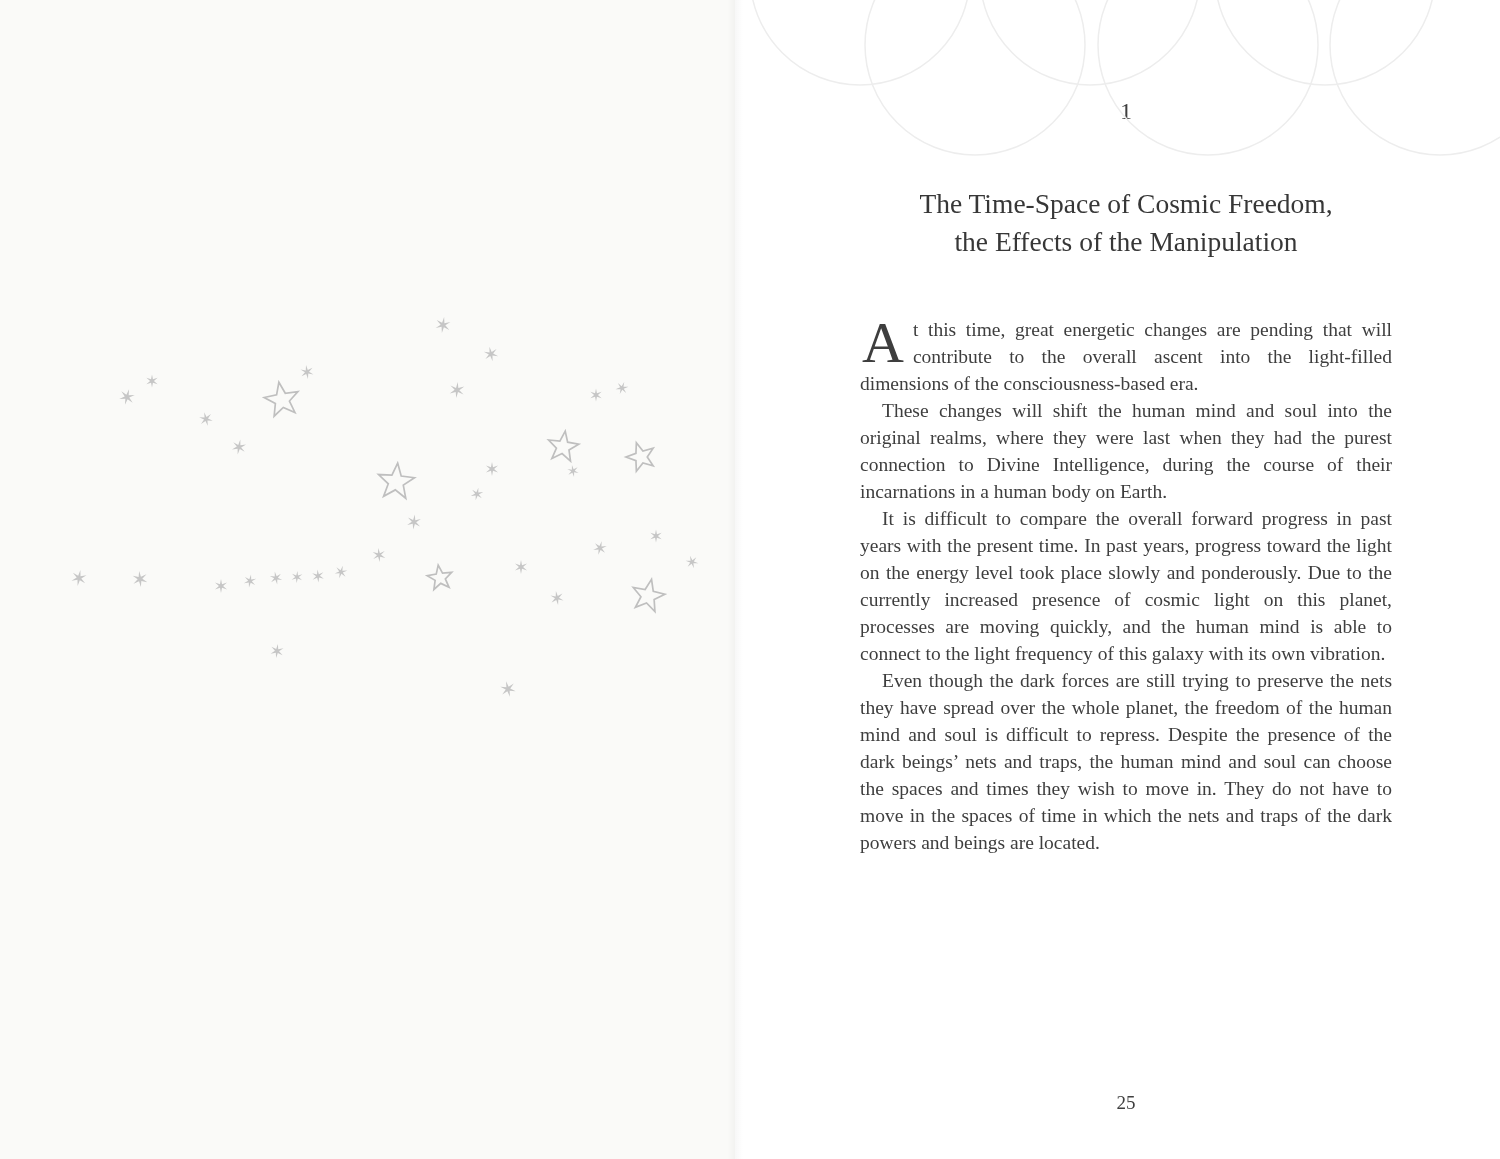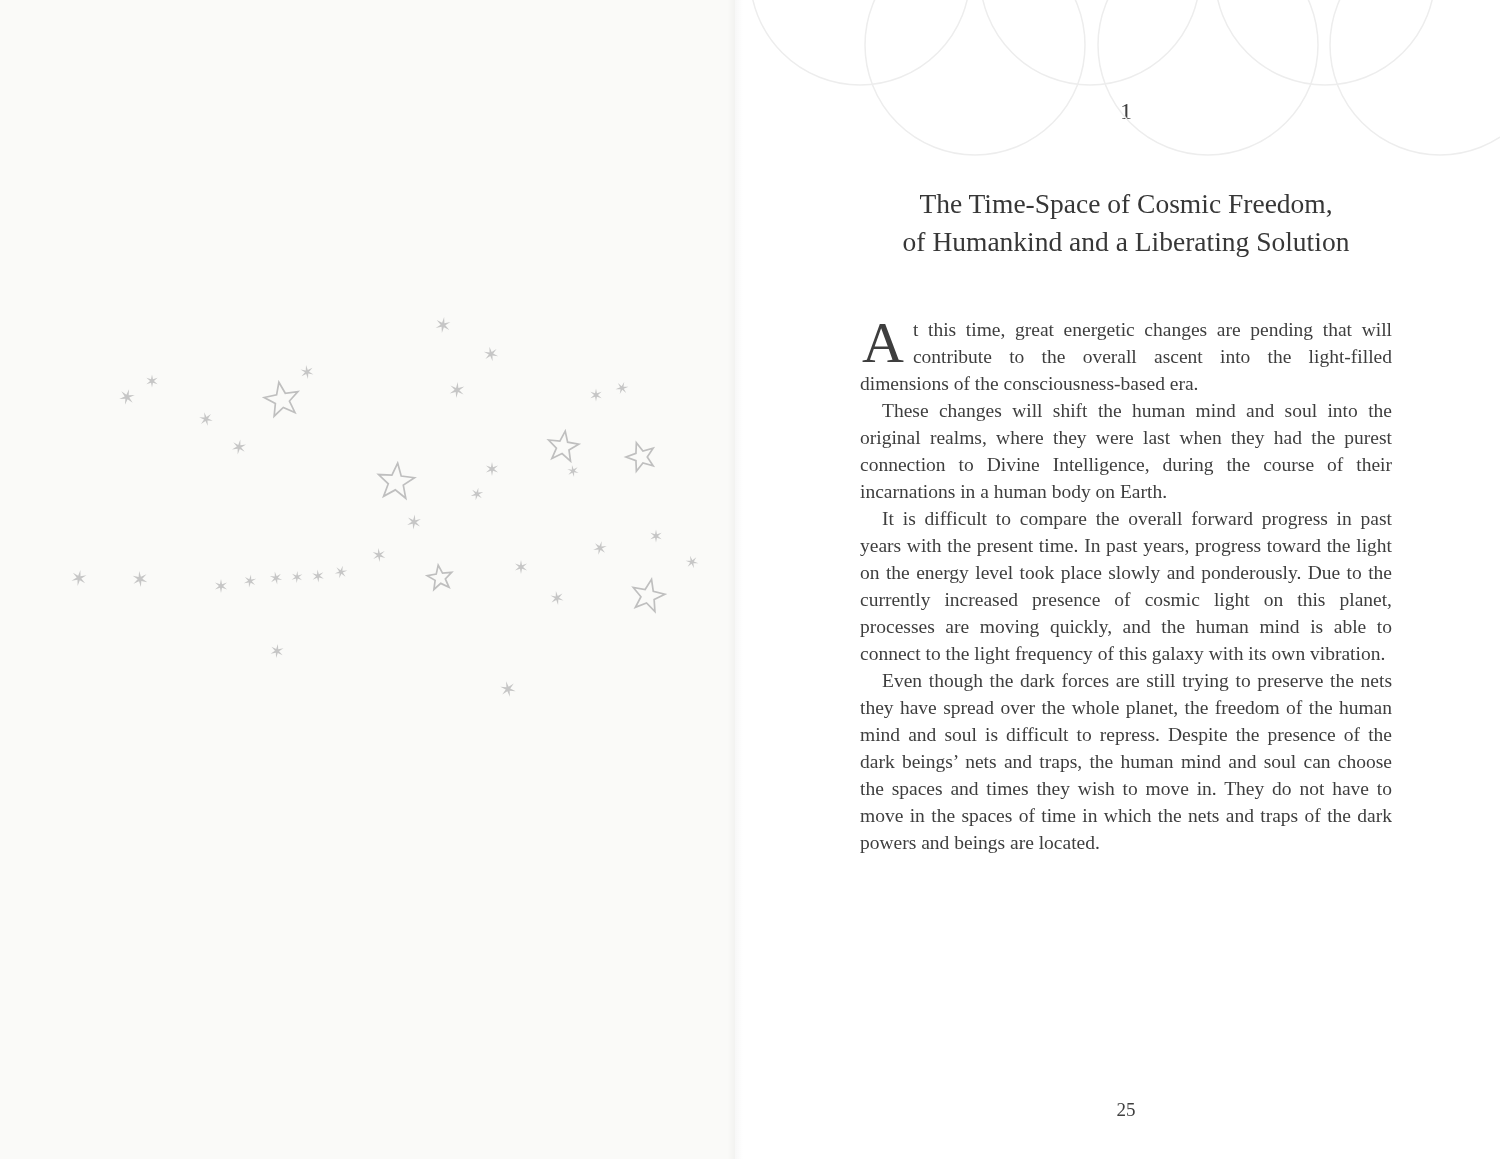--- a/index.html
+++ b/index.html
@@ -39,21 +39,21 @@
     margin: 55px 0 0 125px; width: 532px;
     font-size: 19.5px; line-height: 27px; text-align: justify; color: #3e3e3e;
   }
   .body-text p { margin: 0; }
   .body-text p.indent { text-indent: 22px; }
   .dropcap {
     float: left; font-size: 58px; line-height: 46px;
     padding: 4px 9px 0 2px; color: #3e3e3e;
   }
   .page-number {
-    position: absolute; left: 125px; bottom: 38px; width: 532px;
+    position: absolute; left: 125px; bottom: 45px; width: 532px;
     text-align: center; font-size: 19px; color: #3f3f3f;
   }
 </style>
 </head>
 <body>
 
 <div class="spread">
 
   <div class="page page-left">
     <svg class="stars-svg" id="stars-svg" width="735" height="1159" viewBox="0 0 735 1159">
@@ -113,21 +113,21 @@
           <circle cx="590" cy="-25" r="110"></circle>
           <circle cx="705" cy="45" r="110"></circle>
         </g>
       </svg>
     </div>
 
     <div class="chapter-number">1</div>
 
     <h1 class="chapter-title">
       <span class="title-line">The Time-Space of Cosmic Freedom,</span>
-      <span class="title-line">of Humankind and a Liberating Solution</span>
+      <span class="title-line">the Effects of the Manipulation</span>
     </h1>
 
     <div class="body-text" id="paragraphs">
         <p><span class="dropcap">A</span>t this time, great energetic changes are pending that will contribute to the overall ascent into the light-filled dimensions of the consciousness-based era.</p>
         <p class="indent">These changes will shift the human mind and soul into the original realms, where they were last when they had the purest connection to Divine Intelligence, during the course of their incarnations in a human body on Earth.</p>
         <p class="indent">It is difficult to compare the overall forward progress in past years with the present time. In past years, progress toward the light on the energy level took place slowly and ponderously. Due to the currently increased presence of cosmic light on this planet, processes are moving quickly, and the human mind is able to connect to the light frequency of this galaxy with its own vibration.</p>
         <p class="indent">Even though the dark forces are still trying to preserve the nets they have spread over the whole planet, the freedom of the human mind and soul is difficult to repress. Despite the presence of the dark beings’ nets and traps, the human mind and soul can choose the spaces and times they wish to move in. They do not have to move in the spaces of time in which the nets and traps of the dark powers and beings are located.</p>
       </div>
 
     <div class="page-number">25</div>

